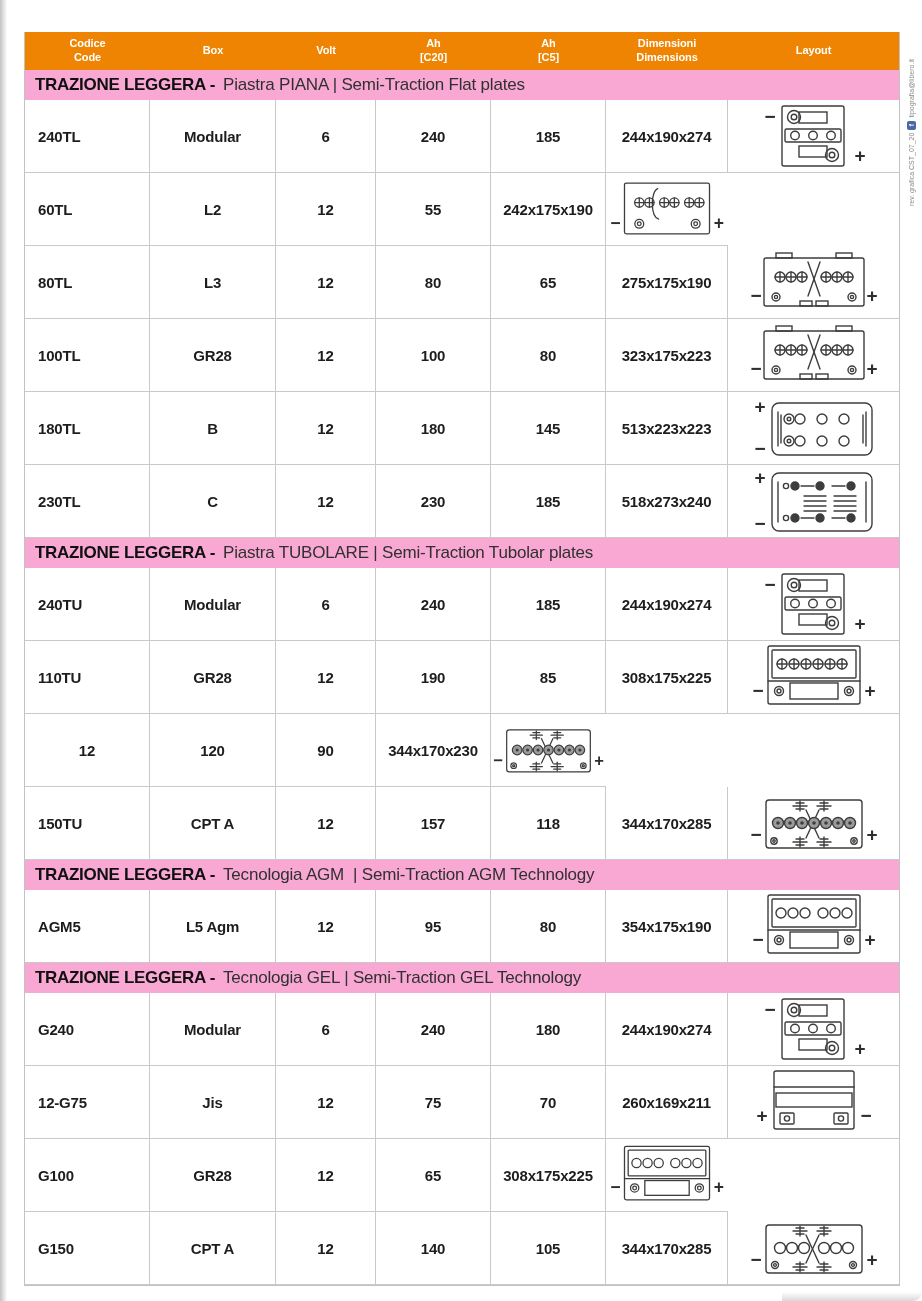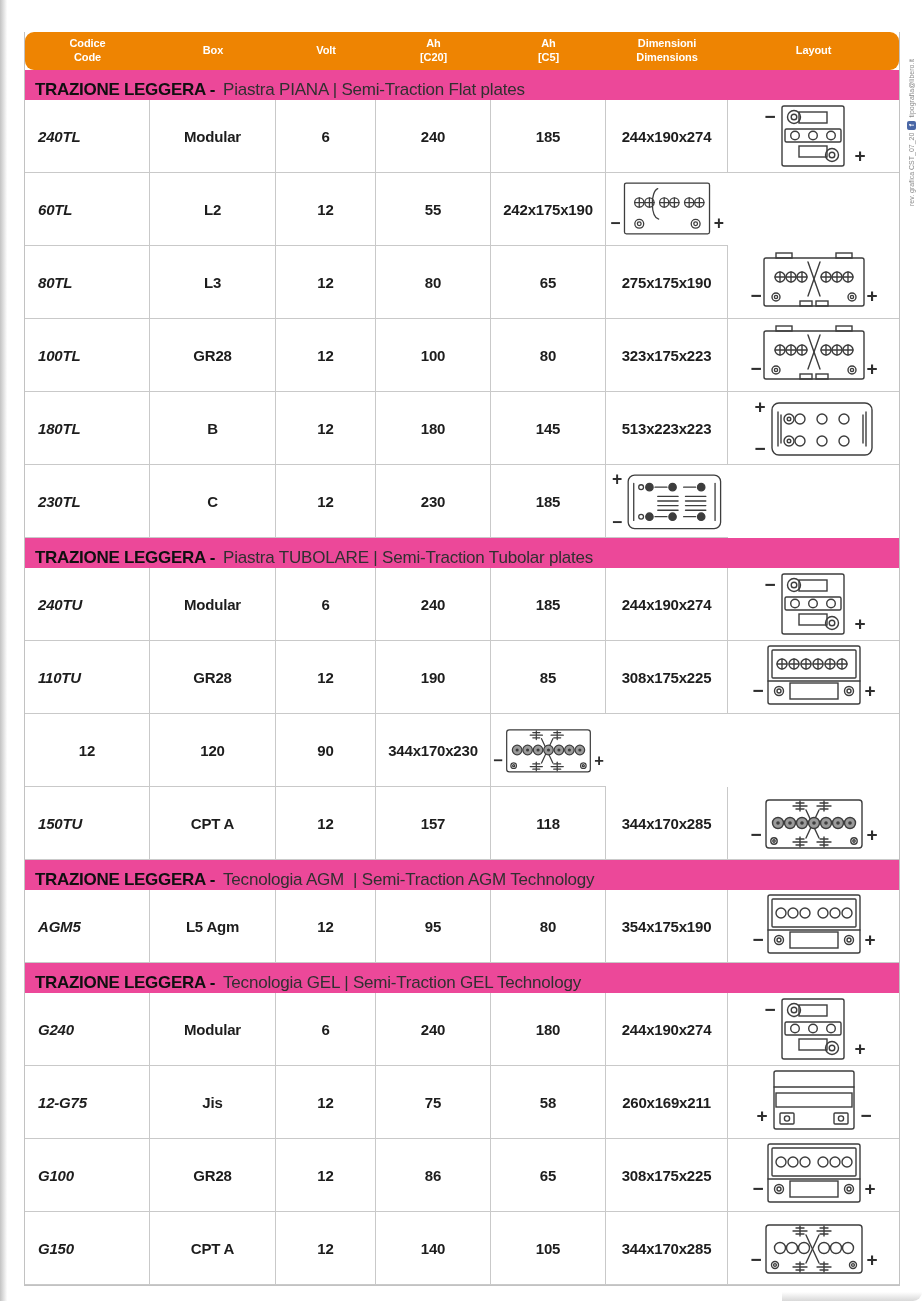--- a/index.html
+++ b/index.html
@@ -5,33 +5,33 @@
   html,body{margin:0;padding:0;background:#ffffff;}
   .page{position:relative;width:922px;height:1301px;background:#ffffff;overflow:hidden;
         font-family:"Liberation Sans",sans-serif;}
   .edge-left{position:absolute;left:0;top:0;width:7px;height:100%;
              background:linear-gradient(to right,#c3c3c3,#fdfdfd);}
   .page-curl{position:absolute;right:0;bottom:0;width:140px;height:9px;
              border-bottom-right-radius:10px;background:linear-gradient(to bottom,#ffffff,#d8d8d8);}
   .battery-table{position:absolute;left:24px;top:32px;width:874px;
                  border:1px solid #c2c2c2;border-top:none;box-sizing:content-box;background:#fff;}
   .grid7{display:grid;grid-template-columns:125px 126px 100px 115px 115px 122px 171px;}
-  .thead{height:38px;background:#ee8402;border-radius:9px;}
+  .thead{height:38px;background:#ee8402;}
   .th{display:flex;flex-direction:column;align-items:center;justify-content:center;
       font-size:11px;font-weight:700;color:#ffffff;line-height:1.25;letter-spacing:-0.1px;}
-  .section-band{height:30px;display:flex;align-items:flex-end;padding-left:10px;
-                background:#ec4899;font-size:17px;white-space:pre;}
+  .section-band{height:30px;display:flex;align-items:center;padding-left:10px;
+                background:#f9a8d4;font-size:17px;white-space:pre;}
   .band-bold{font-weight:700;color:#101010;letter-spacing:-0.3px;}
   .band-rest{font-weight:400;color:#303030;letter-spacing:-0.2px;margin-left:8px;}
   .row{height:73px;background:#ffffff;}
   .td{display:flex;align-items:center;justify-content:center;
       font-size:15px;font-weight:700;color:#1d1d1d;letter-spacing:-0.2px;
       border-right:1px solid #c9c9c9;border-bottom:1px solid #c9c9c9;}
   .td:last-child{border-right:none;}
-  .td.code{justify-content:flex-start;padding-left:13px;font-style:italic;}
+  .td.code{justify-content:flex-start;padding-left:13px;}
   .td.layout-cell{padding:0;}
   .td.layout-cell svg{display:block;}
   .side-note{position:absolute;top:28px;right:2px;width:17px;height:178px;}
   .side-note-inner{position:absolute;left:0;top:0;width:178px;height:17px;
                    transform:rotate(-90deg) translateX(-178px);transform-origin:0 0;
                    display:flex;align-items:center;gap:3px;
                    font-size:7px;color:#8a8a8a;white-space:nowrap;}
   .mini-icon{display:inline-flex;align-items:center;justify-content:center;
              width:9px;height:9px;background:#4a67a6;border-radius:2px;
              color:#fff;font-size:7px;font-weight:700;flex:0 0 auto;}
@@ -248,20 +248,21 @@
               <circle cx="96" cy="46" r="5"></circle>
             </svg>
           </div>
         </div>
         <div class="row grid7">
           <div class="td code">230TL</div>
           <div class="td">C</div>
           <div class="td">12</div>
           <div class="td">230</div>
           <div class="td">185</div>
+          <div class="td">518x273x240</div>
           <div class="td layout-cell">
             <svg width="140" height="66" viewBox="0 0 132 66" fill="none" stroke="#3d3d3d" stroke-width="1.4" stroke-linecap="round">
               <text x="12" y="16" font-size="19" text-anchor="middle" fill="#2e2e2e" stroke="none">+</text>
               <text x="12" y="62" font-size="19" text-anchor="middle" fill="#2e2e2e" stroke="none">−</text>
               <rect x="24" y="5" width="100" height="58" rx="7"></rect>
               <line x1="30" y1="14" x2="30" y2="54"></line>
               <line x1="118" y1="14" x2="118" y2="54"></line>
               <circle cx="38" cy="18" r="2.6"></circle>
               <circle cx="47" cy="18" r="4" fill="#3d3d3d"></circle>
               <line x1="53" y1="18" x2="66" y2="18"></line>
@@ -504,41 +505,40 @@
               <circle cx="83" cy="32.5" r="4.3"></circle>
               <rect x="51" y="43" width="28" height="11"></rect>
             </svg>
           </div>
         </div>
         <div class="row grid7">
           <div class="td code">12-G75</div>
           <div class="td">Jis</div>
           <div class="td">12</div>
           <div class="td">75</div>
-          <div class="td">58</div>
+          <div class="td">70</div>
           <div class="td">260x169x211</div>
           <div class="td layout-cell">
             <svg width="140" height="66" viewBox="0 0 132 66" fill="none" stroke="#3d3d3d" stroke-width="1.4" stroke-linecap="round">
               <text x="14" y="53" font-size="19" text-anchor="middle" fill="#2e2e2e" stroke="none">+</text>
               <text x="118" y="53" font-size="19" text-anchor="middle" fill="#2e2e2e" stroke="none">−</text>
               <rect x="26" y="2" width="80" height="58" rx="2"></rect>
               <line x1="26" y1="18" x2="106" y2="18"></line>
               <rect x="28" y="24" width="76" height="14"></rect>
               <rect x="32" y="44" width="14" height="11" rx="1"></rect>
               <circle cx="39" cy="49.5" r="2.6"></circle>
               <rect x="86" y="44" width="14" height="11" rx="1"></rect>
               <circle cx="93" cy="49.5" r="2.6"></circle>
             </svg>
           </div>
         </div>
         <div class="row grid7">
           <div class="td code">G100</div>
           <div class="td">GR28</div>
           <div class="td">12</div>
-          <div class="td">86</div>
           <div class="td">65</div>
           <div class="td">308x175x225</div>
           <div class="td layout-cell">
             <svg width="140" height="66" viewBox="0 0 132 66" fill="none" stroke="#3d3d3d" stroke-width="1.4" stroke-linecap="round">
               <text x="10" y="53" font-size="19" text-anchor="middle" fill="#2e2e2e" stroke="none">−</text>
               <text x="122" y="53" font-size="19" text-anchor="middle" fill="#2e2e2e" stroke="none">+</text>
               <rect x="20" y="2" width="92" height="58" rx="2"></rect>
               <rect x="24" y="6" width="84" height="28" rx="1"></rect>
               <circle cx="33" cy="20" r="5"></circle>
               <circle cx="45" cy="20" r="5"></circle>

